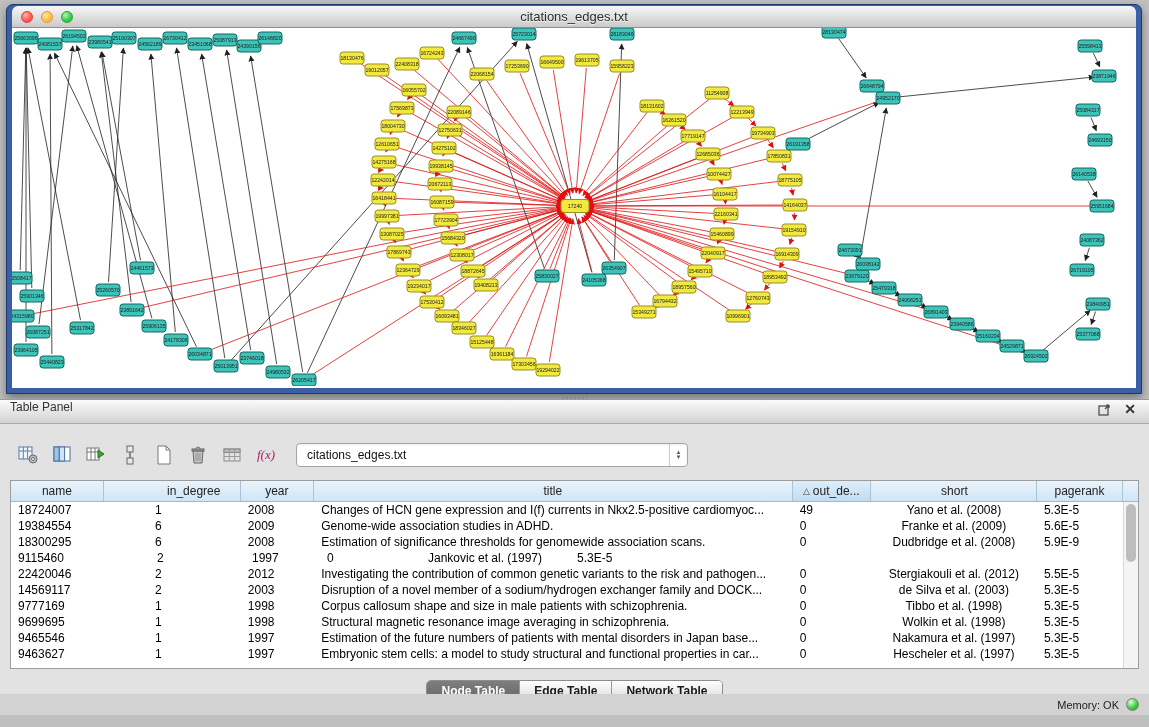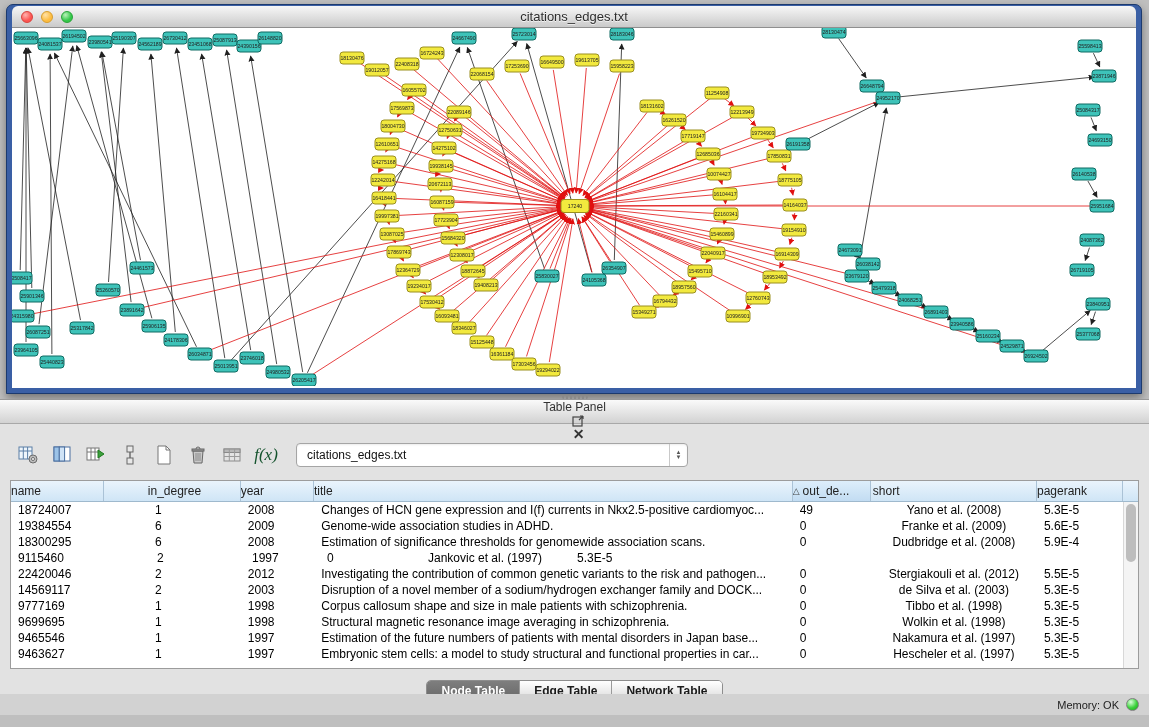--- a/index.html
+++ b/index.html
@@ -35,45 +35,45 @@
   .grip { width:26px; height:4px; background:repeating-linear-gradient(90deg,#8a8a8a 0 2px, transparent 2px 4px); border-radius:2px; }
 
   
   .table-panel {
     position:absolute; left:0; top:399px; width:1149px; bottom:21px;
     background:#e2e2e2; border-top:1px solid #9a9a9a; border-bottom:1px solid #aaa;
   }
   .panel-header {
     height:24px; background:linear-gradient(#fafafa,#d2d2d2);
     border-bottom:1px solid #a8a8a8;
-    display:flex; align-items:center; padding:0 10px;flex-direction:column;
+    display:flex; padding:0 10px;
   }
   .panel-title { font-size:12px; color:#333; }
   .panel-header .spacer { flex:1; }
   .ph-icon { width:18px; height:18px; display:flex; align-items:center; justify-content:center; margin-left:8px; cursor:default; }
   .close-x { font-size:14px; font-weight:bold; color:#333; line-height:1; }
 
   .panel-body { padding:14px 10px 0 10px; }
   .toolbar { display:flex; align-items:center; gap:6px; height:34px; margin-left:4px; }
   .tb-btn { width:28px; height:28px; display:flex; align-items:center; justify-content:center; border-radius:4px; }
-  .fx-label { font-size:17px; font-style:italic; color:#14532d; font-family:"Liberation Serif", serif; }
+  .fx-label { font-size:13px; font-style:italic; color:#be185d; font-family:"Liberation Serif", serif; }
   .combo {
     width:392px; height:24px; margin-left:10px; background:#fff;
     border:1px solid #a5a5a5; border-radius:4px;
     display:flex; align-items:center; font-size:12px; color:#111;
     box-shadow:inset 0 1px 2px rgba(0,0,0,.08);
   }
   .combo-text { flex:1; padding-left:10px; white-space:nowrap; overflow:hidden; }
   .combo-arrows { width:18px; display:flex; flex-direction:column; align-items:center; justify-content:center; font-size:6px; color:#555; line-height:5px; border-left:1px solid #c9c9c9; height:100%; }
 
   
   .table-box { margin-top:8px; background:#fff; border:1px solid #9c9c9c; height:189px; position:relative; overflow:hidden; }
   .thead { display:flex; height:21px; background:linear-gradient(#eaf4fc,#cfe5f6); border-bottom:1px solid #9fb9cd; padding-right:15px; }
   .th {
-    font-size:12px; color:#222; display:flex; align-items:center; justify-content:flex-start;
+    font-size:12px; color:#222; display:flex; align-items:center; justify-content:center;
     border-right:1px solid #aac2d6; white-space:nowrap; overflow:hidden;
   }
   .th.sorted { background:linear-gradient(#ddeefb,#c2dcf2); }
   .sort-tri { font-size:9px; margin-right:3px; color:#444; }
   .tbody { position:absolute; top:21px; left:0; right:15px; bottom:0; overflow:hidden; }
   .tr { display:flex; height:16px; line-height:16px; }
   .td { font-size:12px; color:#000; white-space:nowrap; overflow:hidden; padding:0 2px 0 7px; }
   .c0 { width:95px; }  .c1 { width:95px;margin-left:44px; } .c2 { width:75px; }
   .c3 { width:490px; } .c4 { width:80px; } .c5 { width:170px; text-align:center; padding-left:2px; }
   .c6 { width:88px; }  .cf { flex:1; border-right:none; }
@@ -915,21 +915,21 @@
               <div class="td c5">Franke et al. (2009)</div>
               <div class="td c6">5.6E-5</div>
             </div>
             <div class="tr">
               <div class="td c0">18300295</div>
               <div class="td c1">6</div>
               <div class="td c2">2008</div>
               <div class="td c3">Estimation of significance thresholds for genomewide association scans.</div>
               <div class="td c4">0</div>
               <div class="td c5">Dudbridge et al. (2008)</div>
-              <div class="td c6">5.9E-4</div>
+              <div class="td c6">5.9E-9</div>
             </div>
             <div class="tr">
               <div class="td c0">9115460</div>
               <div class="td c1">2</div>
               <div class="td c2">1997</div>
               <div class="td c4">0</div>
               <div class="td c5">Jankovic et al. (1997)</div>
               <div class="td c6">5.3E-5</div>
             </div>
             <div class="tr">

